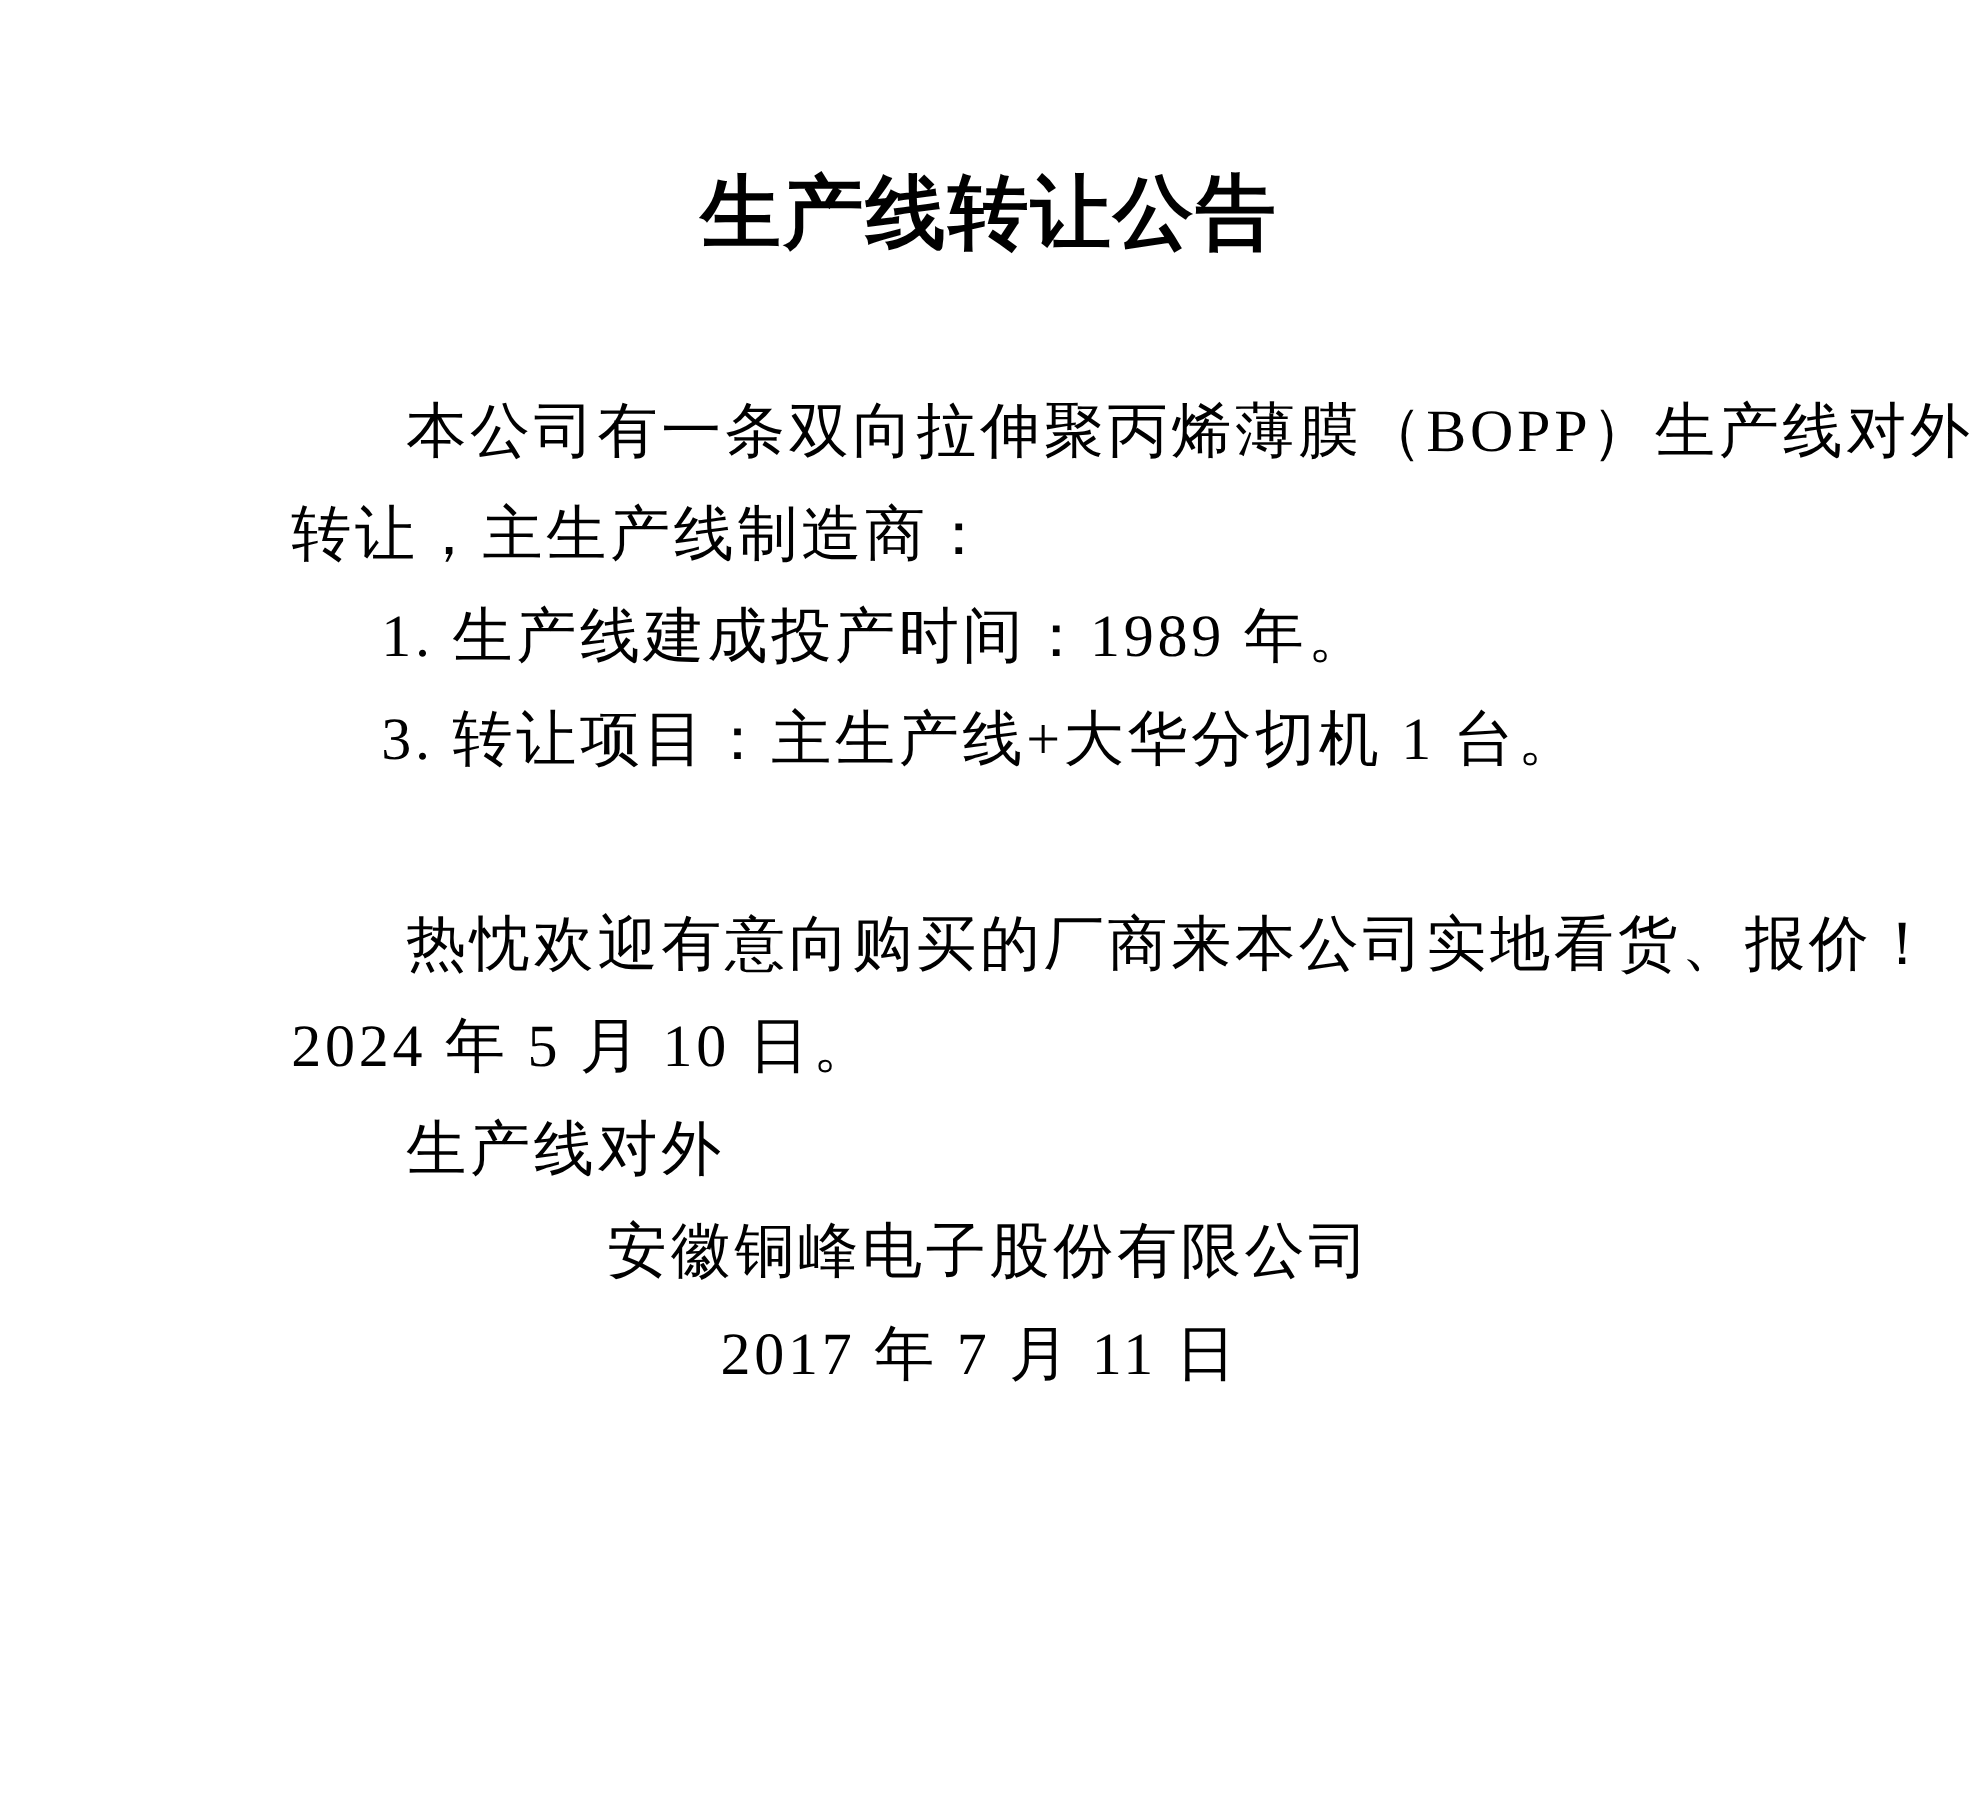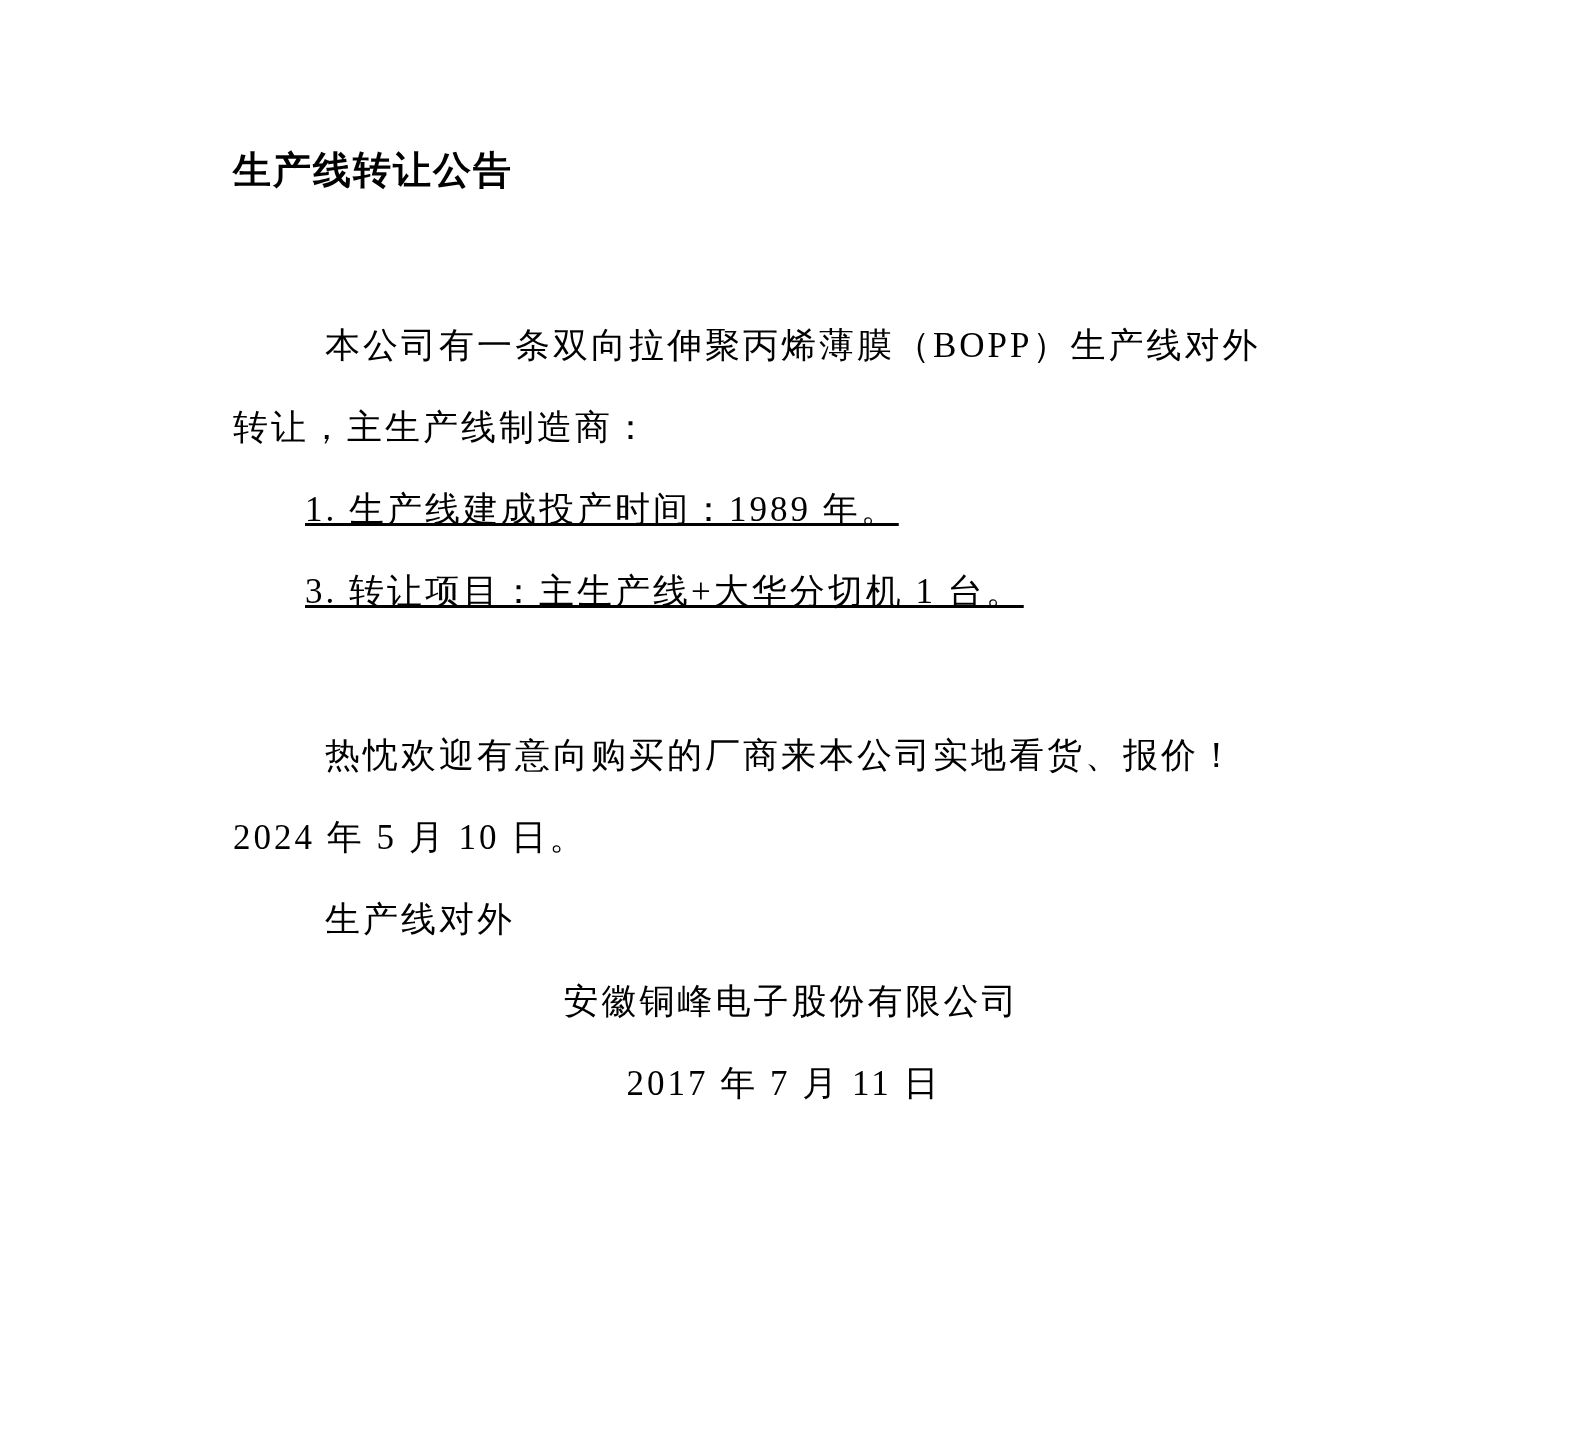--- a/index.html
+++ b/index.html
@@ -12,44 +12,43 @@
     width: 1587px;
     height: 1445px;
     box-sizing: border-box;
     background: #ffffff;
     color: #000000;
     padding: 120px 237px 0 233px;
     font-family: "Liberation Serif", serif;
     overflow: hidden;
   }
   .doc-title {
-    text-align: left;
+    text-align: center;
     font-family: "Liberation Sans", sans-serif;
     font-weight: bold;
-    font-size: 38px;
+    font-size: 64px;
     line-height: 100px;
     letter-spacing: 2px;
     white-space: nowrap;
   }
   .doc-body {
     margin-top: 85px;
-    font-size: 35px;
+    font-size: 48px;
   }
   .line {
     height: 82px;
     line-height: 82px;
     letter-spacing: 3px;
     white-space: nowrap;
   }
   .indent-first {
     padding-left: 92px;
   }
   .indent-item {
     padding-left: 72px;
-    text-decoration: underline;
   }
   .blank-line {
     height: 82px;
   }
   .align-right {
     text-align: center;
   }
   .date-line {
     padding-right: 15px;
   }

